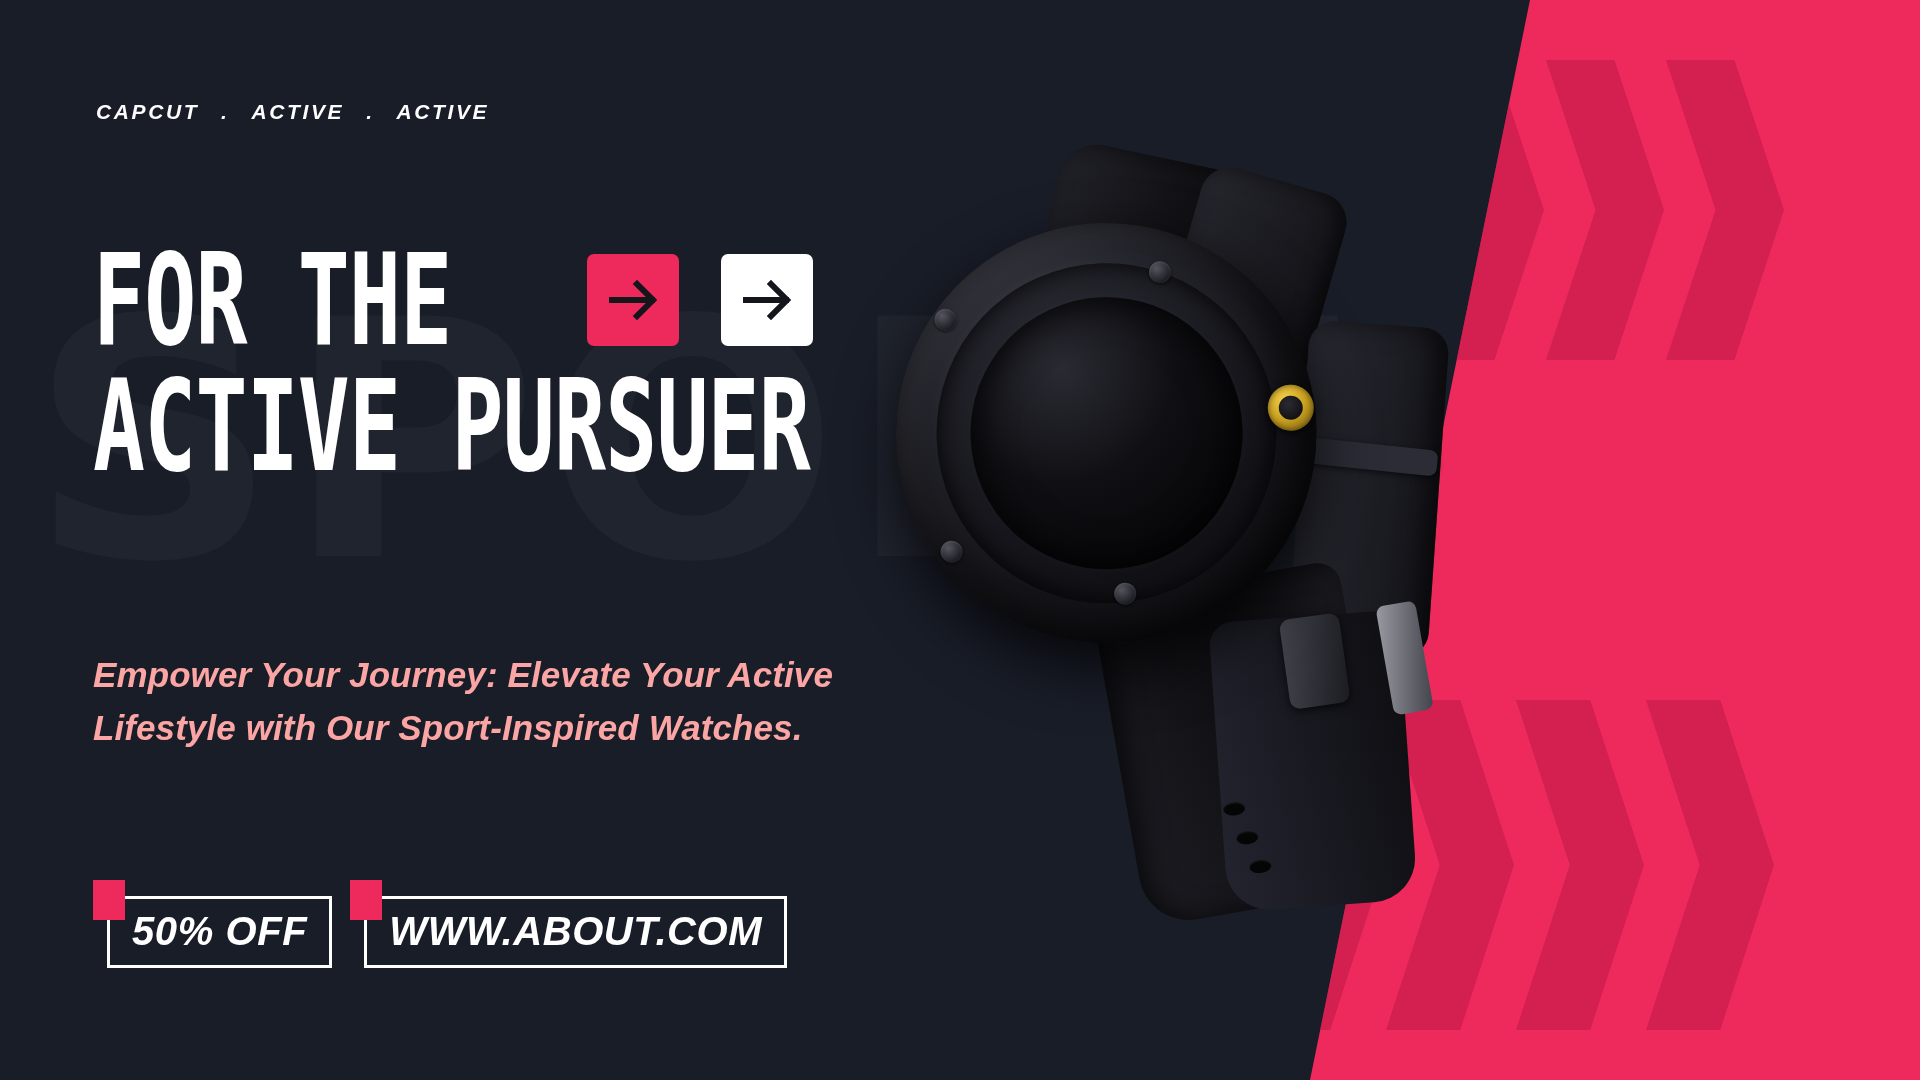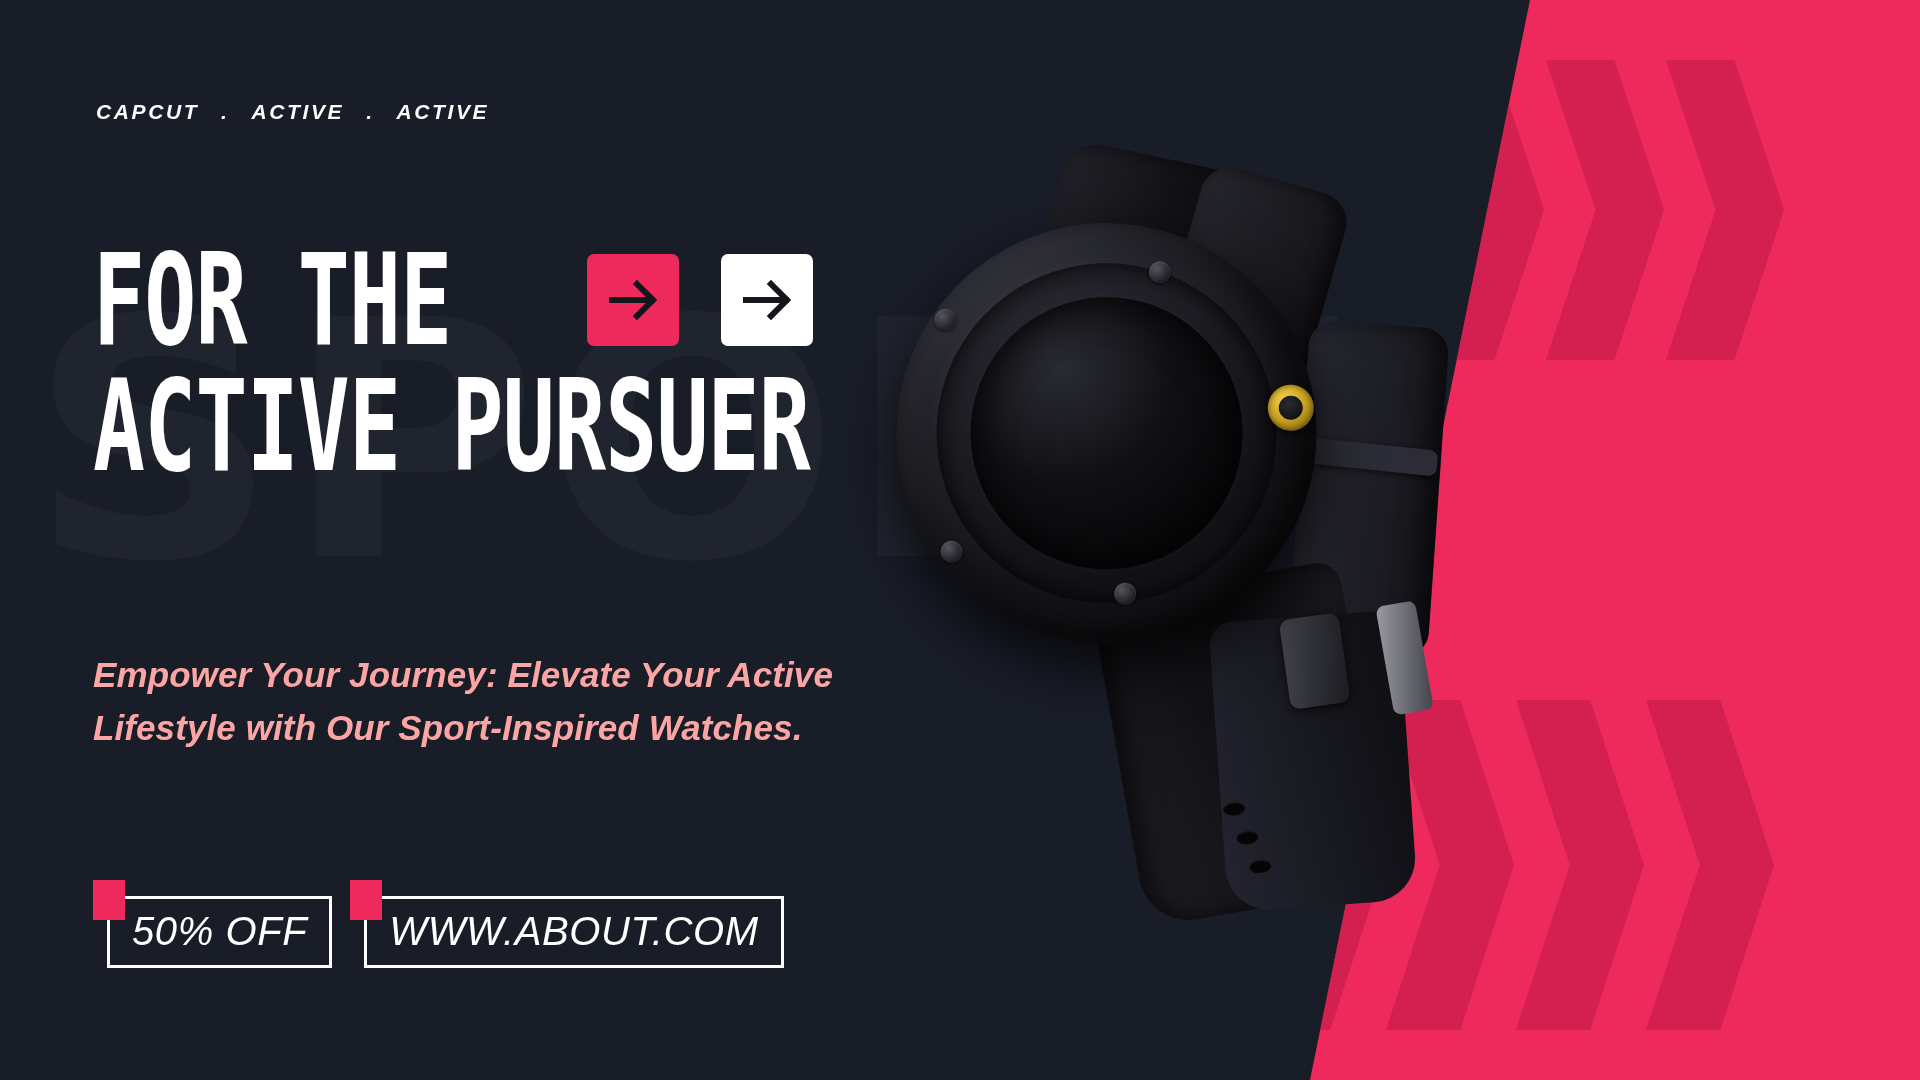--- a/index.html
+++ b/index.html
@@ -101,21 +101,21 @@
   }
   .badge{ position:relative; padding-top:16px; padding-left:14px; }
   .badge .sq{
     position:absolute; left:0; top:0; width:32px; height:40px;
     background:#ee2a5d; z-index:2;
   }
   .badge .box{
     position:relative; z-index:1;
     border:3px solid #ffffff;
     padding:10px 22px 12px 22px;
-    font-style:italic; font-weight:400;
+    font-style:italic; font-weight:700;
     font-size:40px; letter-spacing:.6px; color:#ffffff;
     white-space:nowrap; line-height:1.1;
     cursor:pointer;
   }
 
   
   .watch{
     position:absolute; left:880px; top:150px;
     width:640px; height:760px;
     transform:rotate(-2deg);

